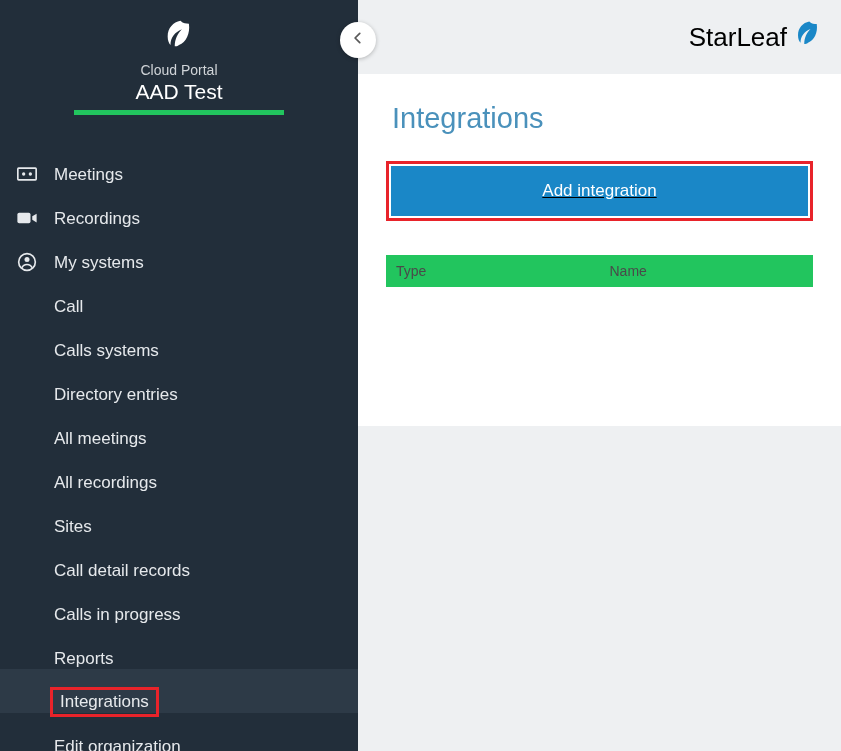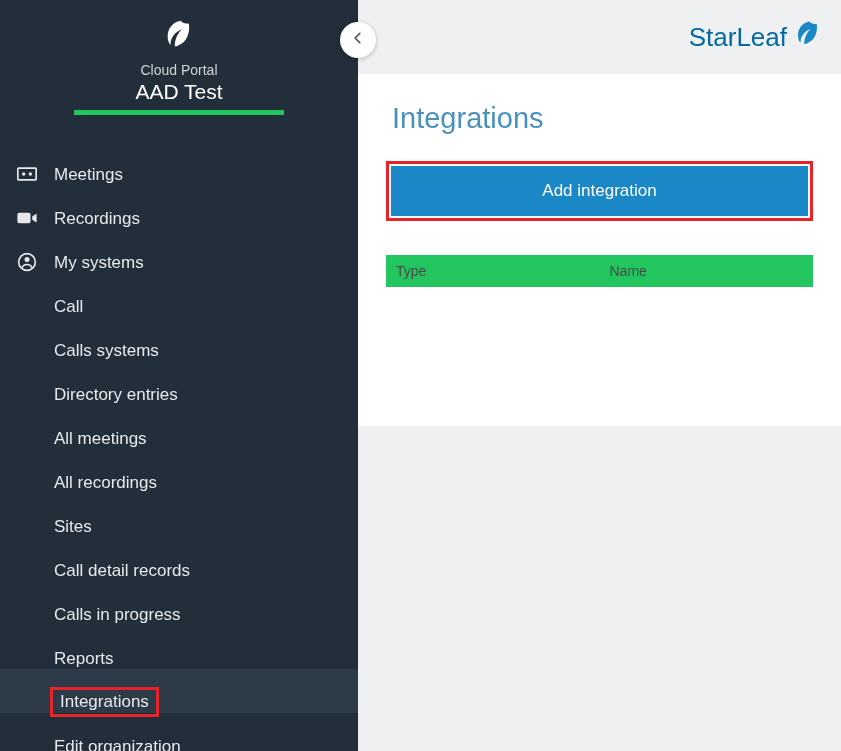--- a/index.html
+++ b/index.html
@@ -104,41 +104,42 @@
     height: 74px;
     background: #eef0f2;
     display: flex;
     align-items: center;
     justify-content: flex-end;
     padding-right: 18px;
   }
   .brand {
     display: flex;
     align-items: center;
-    color: #0369a1;
+    color: #000000;
     font-size: 26px;
     font-weight: 400;
     gap: 6px;
   }
   .content-card {
     background: #ffffff;
     margin: 0;
     padding: 28px 28px 28px 28px;
     min-height: 352px;
   }
   .page-title {
     font-size: 29px;
     font-weight: 300;
     color: #4a91bb;
     margin: 0 0 26px 6px;
   }
   .add-btn-wrap {
     border: 3px solid #e8232a;
     padding: 2px;
     margin-bottom: 34px;
+    text-decoration: underline;
   }
   .add-btn {
     width: 100%;
     height: 50px;
     background: #1a87c7;
     color: #ffffff;
     font-size: 17px;
     border: none;
     cursor: pointer;
     display: flex;

